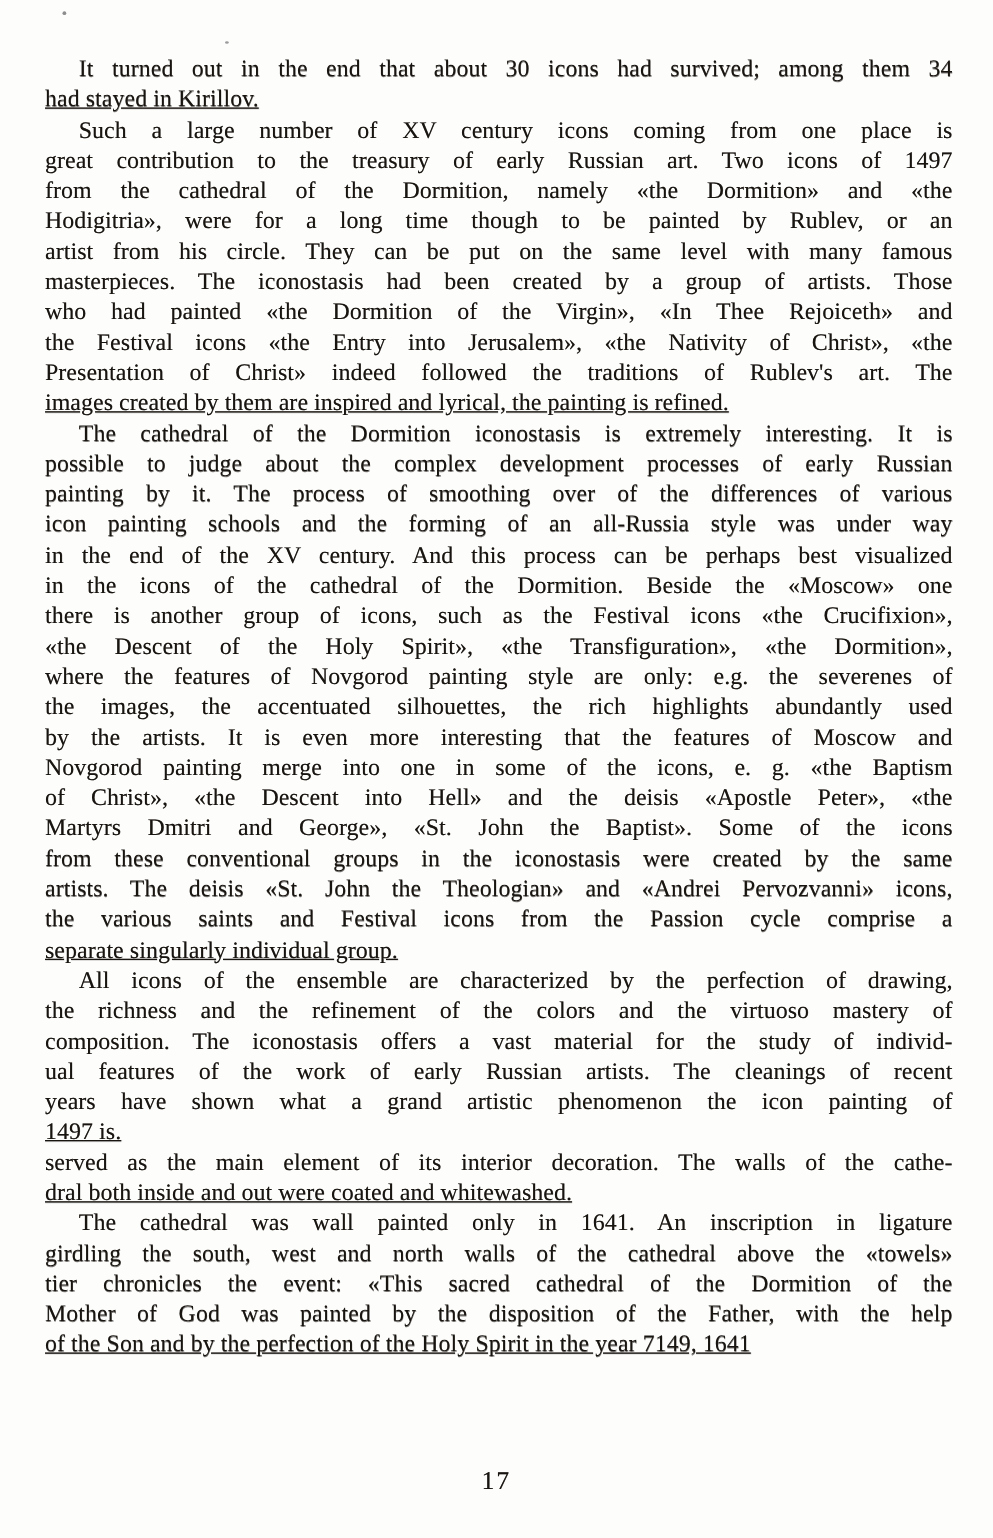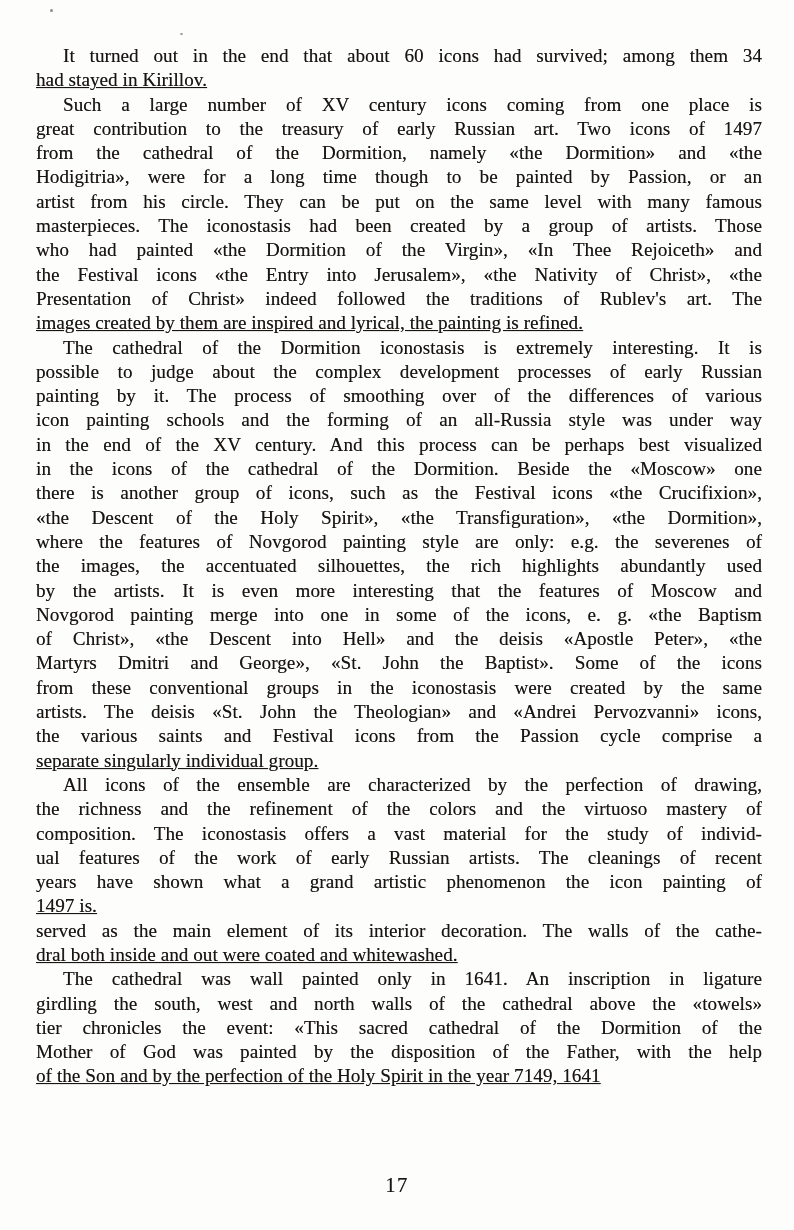--- a/index.html
+++ b/index.html
@@ -61,28 +61,28 @@
   .speck-2 { left: 180px; top: 33px; width: 3px; height: 2px; background: #9b9b9b; }
 </style>
 </head>
 <body style="background: rgb(253, 253, 252);">
 
 <div class="page" style="color: rgb(24, 20, 16);">
   <div class="speck speck-1"></div>
   <div class="speck speck-2"></div>
   <div class="text-block">
       <div class="para">
-        <div class="line first">It turned out in the end that about 60 icons had survived; among them 34</div>
+        <div class="line first">It turned out in the end that about 30 icons had survived; among them 34</div>
         <div class="line last">had stayed in Kirillov.</div>
       </div>
       <div class="para">
         <div class="line first">Such a large number of XV century icons coming from one place is</div>
         <div class="line">great contribution to the treasury of early Russian art. Two icons of 1497</div>
         <div class="line">from the cathedral of the Dormition, namely «the Dormition» and «the</div>
-        <div class="line">Hodigitria», were for a long time though to be painted by Passion, or an</div>
+        <div class="line">Hodigitria», were for a long time though to be painted by Rublev, or an</div>
         <div class="line">artist from his circle. They can be put on the same level with many famous</div>
         <div class="line">masterpieces. The iconostasis had been created by a group of artists. Those</div>
         <div class="line">who had painted «the Dormition of the Virgin», «In Thee Rejoiceth» and</div>
         <div class="line">the Festival icons «the Entry into Jerusalem», «the Nativity of Christ», «the</div>
         <div class="line">Presentation of Christ» indeed followed the traditions of Rublev's art. The</div>
         <div class="line last">images created by them are inspired and lyrical, the painting is refined.</div>
       </div>
       <div class="para">
         <div class="line first">The cathedral of the Dormition iconostasis is extremely interesting. It is</div>
         <div class="line">possible to judge about the complex development processes of early Russian</div>

